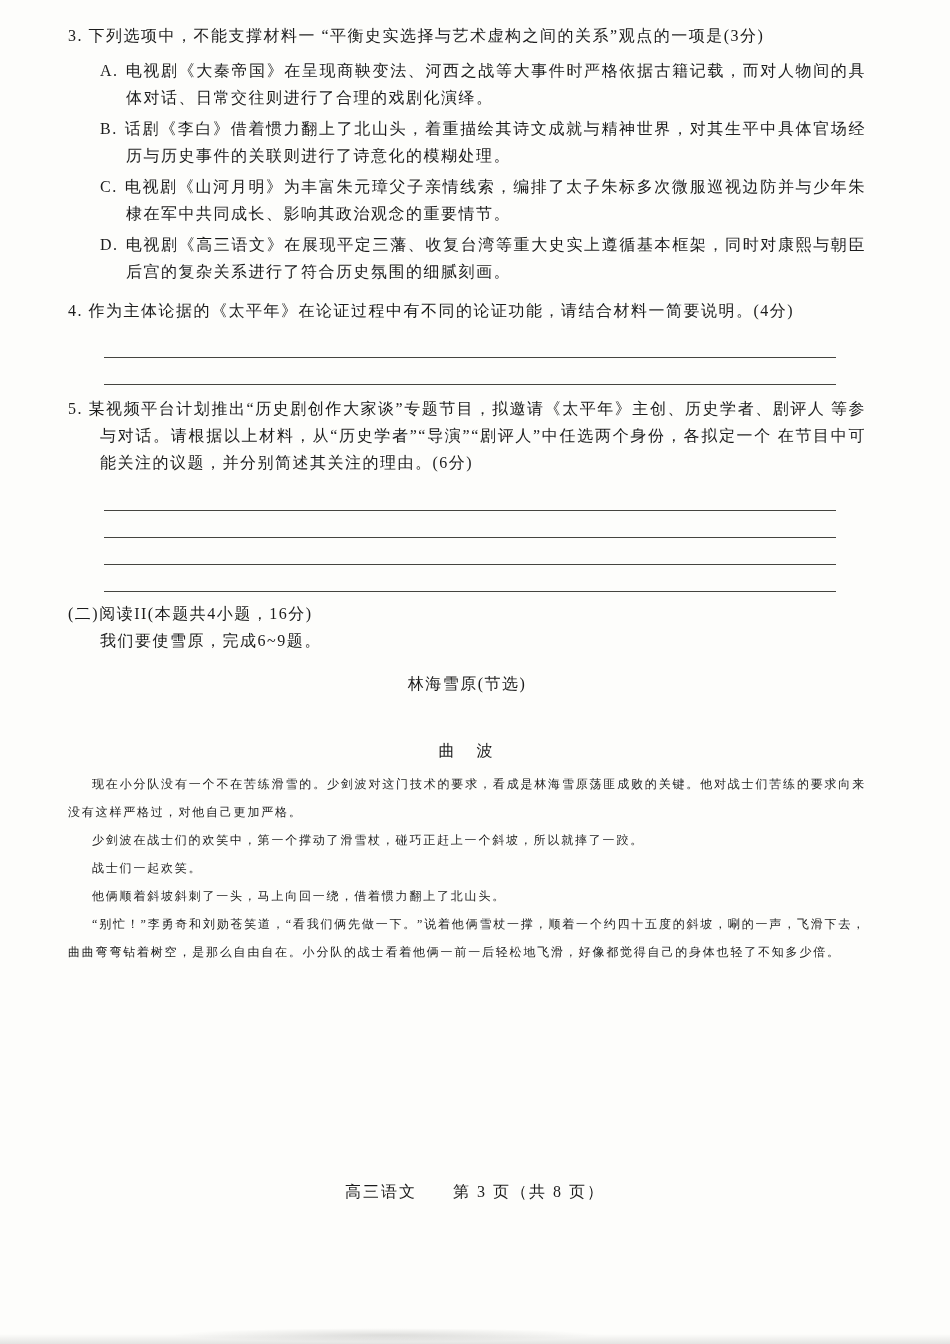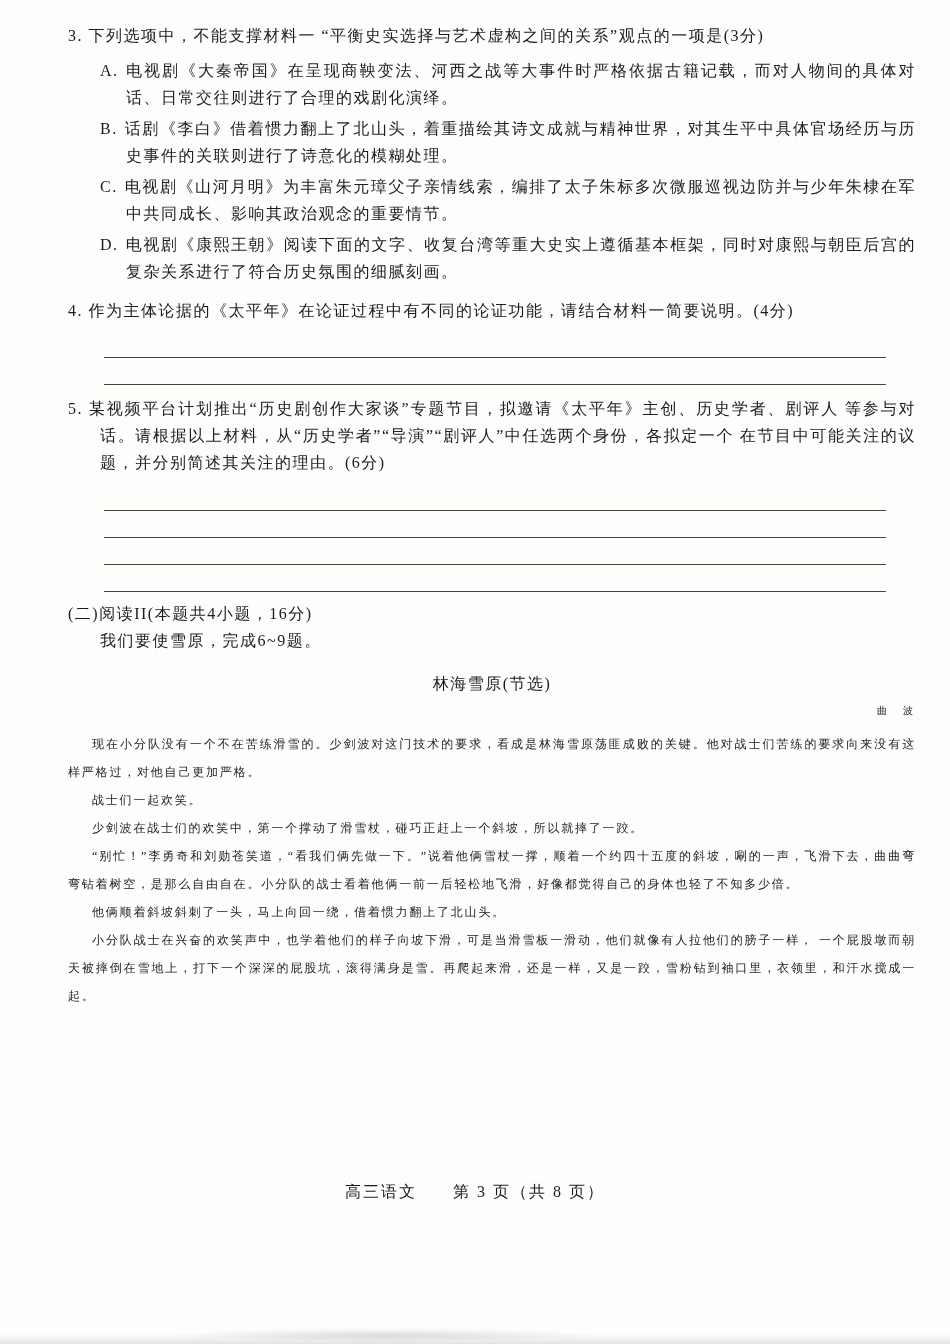--- a/index.html
+++ b/index.html
@@ -6,21 +6,21 @@
   html, body { background: #ffffff; }
   body {
     width: 950px;
     height: 1344px;
     position: relative;
     overflow: hidden;
     background: #fdfdfb;
     color: #1c1c1c;
     font-family: "Liberation Serif", "DejaVu Serif", serif;
   }
-  .content { padding: 22px 34px 0 68px; }
+  .content { padding: 22px 84px 0 68px; }
 
   .text {
     font-size: 16px;
     letter-spacing: 1.5px;
     line-height: 27px;
     text-align: justify;
   }
 
   
   .stem { padding-left: 32px; text-indent: -32px; }
@@ -43,21 +43,21 @@
     height: 27px;
     border-bottom: 1px solid #45443f;
     margin-left: 36px;
     margin-right: 30px;
   }
 
   .section-header { margin-top: 8px; }
   .instruction { text-indent: 2em; }
 
   .passage-title { text-align: center; margin-top: 16px; line-height: 27px; font-size: 16px; letter-spacing: 1.5px; }
-  .passage-author { text-align: right; line-height: 27px; font-size: 10px; letter-spacing: 3px; }
+  .passage-author { text-align: center; line-height: 27px; font-size: 16px; letter-spacing: 3px; margin-top: 40px; }
 
   .passage { margin-top: 6px; }
   .para {
     font-size: 12px;
     letter-spacing: 1.8px;
     line-height: 28px;
     text-align: justify;
     text-indent: 2em;
   }
 
@@ -93,21 +93,21 @@
 <body>
 
 <div class="content">
 
   <div>
     <div class="text stem">3. 下列选项中，不能支撑材料一 “平衡史实选择与艺术虚构之间的关系”观点的一项是(3分)</div>
     <div class="options">
       <div class="text option"><span class="opt-label">A.</span><span>电视剧《大秦帝国》在呈现商鞅变法、河西之战等大事件时严格依据古籍记载，而对人物间的具体对话、日常交往则进行了合理的戏剧化演绎。</span></div>
       <div class="text option"><span class="opt-label">B.</span><span>话剧《李白》借着惯力翻上了北山头，着重描绘其诗文成就与精神世界，对其生平中具体官场经历与历史事件的关联则进行了诗意化的模糊处理。</span></div>
       <div class="text option"><span class="opt-label">C.</span><span>电视剧《山河月明》为丰富朱元璋父子亲情线索，编排了太子朱标多次微服巡视边防并与少年朱棣在军中共同成长、影响其政治观念的重要情节。</span></div>
-      <div class="text option"><span class="opt-label">D.</span><span>电视剧《康熙王朝》阅读下面的文字、收复台湾等重大史实上遵循基本框架，同时对康熙与朝臣后宫的复杂关系进行了符合历史氛围的细腻刻画。</span></div>
+      <div class="text option"><span class="opt-label">D.</span><span>电视剧《高三语文》在展现平定三藩、收复台湾等重大史实上遵循基本框架，同时对康熙与朝臣后宫的复杂关系进行了符合历史氛围的细腻刻画。</span></div>
     </div>
   </div>
 
   <div class="qblock-4">
     <div class="text stem">4. 作为主体论据的《太平年》在论证过程中有不同的论证功能，请结合材料一简要说明。(4分)</div>
     <div class="answers">
       <div class="answer-line"></div>
       <div class="answer-line"></div>
     </div>
   </div>
@@ -123,25 +123,24 @@
   </div>
 
   <div class="text section-header">(二)阅读II(本题共4小题，16分)</div>
   <div class="text instruction">我们要使雪原，完成6~9题。</div>
 
   <div class="passage-title">林海雪原(节选)</div>
   <div class="passage-author">曲　波</div>
 
   <div class="passage">
     <div class="para">现在小分队没有一个不在苦练滑雪的。少剑波对这门技术的要求，看成是林海雪原荡匪成败的关键。他对战士们苦练的要求向来没有这样严格过，对他自己更加严格。</div>
+    <div class="para">少剑波在战士们的欢笑中，第一个撑动了滑雪杖，碰巧正赶上一个斜坡，所以就摔了一跤。</div>
     <div class="para">战士们一起欢笑。</div>
-    <div class="para">少剑波在战士们的欢笑中，第一个撑动了滑雪杖，碰巧正赶上一个斜坡，所以就摔了一跤。</div>
+    <div class="para">他俩顺着斜坡斜刺了一头，马上向回一绕，借着惯力翻上了北山头。</div>
     <div class="para">“别忙！”李勇奇和刘勋苍笑道，“看我们俩先做一下。”说着他俩雪杖一撑，顺着一个约四十五度的斜坡，唰的一声，飞滑下去，曲曲弯弯钻着树空，是那么自由自在。小分队的战士看着他俩一前一后轻松地飞滑，好像都觉得自己的身体也轻了不知多少倍。</div>
-    <div class="para">他俩顺着斜坡斜刺了一头，马上向回一绕，借着惯力翻上了北山头。</div>
-    <div class="para">小分队战士在兴奋的欢笑声中，也学着他们的样子向坡下滑，可是当滑雪板一滑动，他们就像有人拉他们的膀子一样， 一个屁股墩而朝天被摔倒在雪地上，打下一个深深的屁股坑，滚得满身是雪。再爬起来滑，还是一样，又是一跤，雪粉钻到袖口里，衣领里，和汗水搅成一起。</div>
   </div>
 
 </div>
 
 <div class="page-footer">高三语文　　第 3 页（共 8 页）</div>
 
 <div class="scan-smudge"></div>
 <div class="scan-edge"></div>
 
 </body></html>

